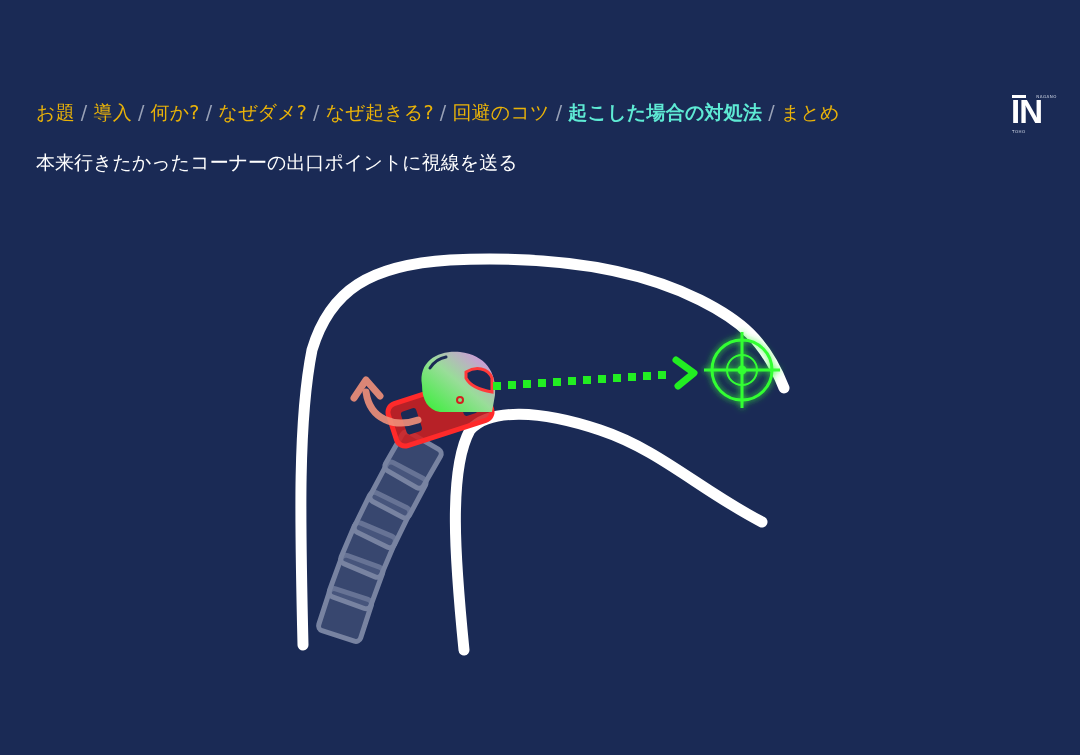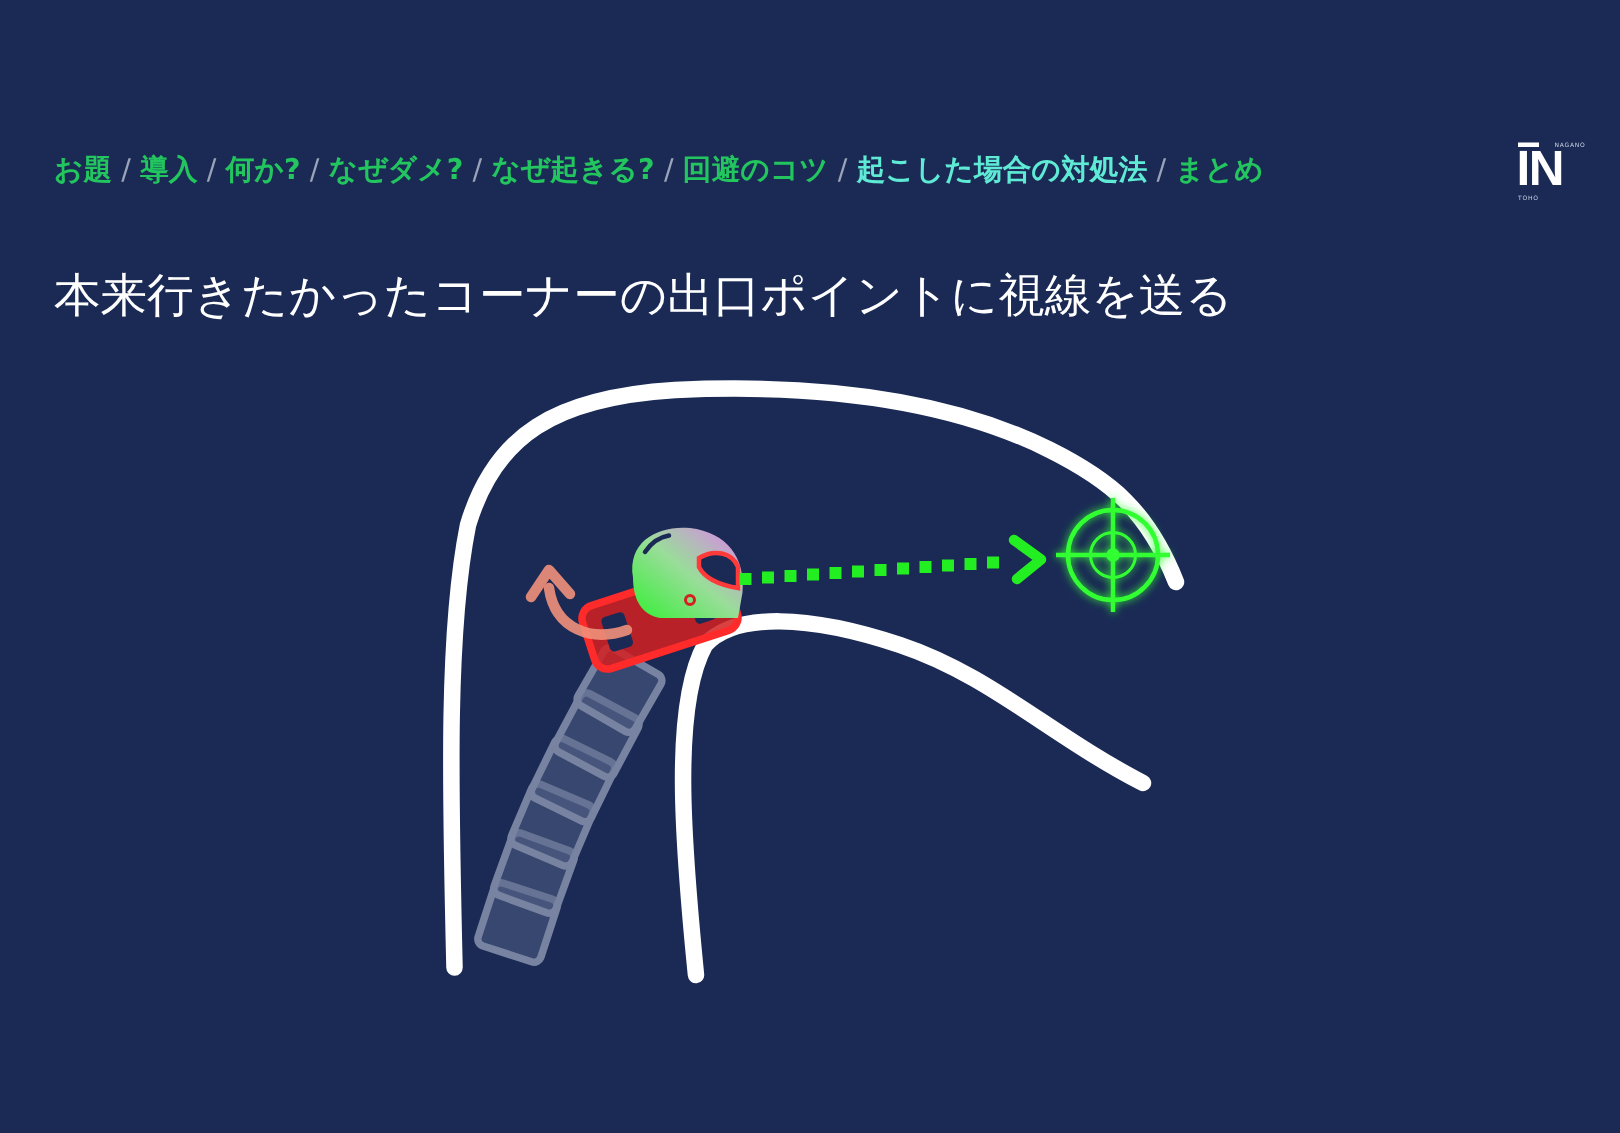--- a/index.html
+++ b/index.html
@@ -7,26 +7,26 @@
     width:1080px; height:755px; overflow:hidden;
     background:#1a2a55;
     font-family:"DejaVu Sans", sans-serif;
     position:relative;
   }
   .breadcrumb {
     position:absolute; left:36px; top:100px;
     font-size:19px; color:#9aa3b8; white-space:nowrap;
     letter-spacing:0.2px;
   }
-  .breadcrumb .crumb { color:#22c55e; cursor:pointer;font-weight:bold; }
+  .breadcrumb .crumb { color:#eab308; cursor:pointer; }
   .breadcrumb .crumb.active { color:#5eead4; font-weight:bold; }
   .breadcrumb .sep { color:#9aa3b8; margin:0 6px; }
   .title {
-    position:absolute; left:36px; top:176px;
-    font-size:31px; color:#ffffff; white-space:nowrap;text-align:center;
+    position:absolute; left:36px; top:150px;
+    font-size:19px; color:#ffffff; white-space:nowrap;text-align:center;
   }
   .logo {
     position:absolute; left:1011px; top:92px; width:46px; height:40px;text-align:center;
   }
   .logo .main {
     position:absolute; left:0; top:0; font-size:33px; font-weight:bold; color:#fff;
     font-family:"Liberation Sans", sans-serif; line-height:40px; letter-spacing:-1px;
   }
   .logo .bar { position:absolute; left:1px; top:3px; width:14px; height:3px; background:#fff; }
   .logo .tiny-top { position:absolute; right:0; top:2px; font-size:4px; color:#cfd6e6; letter-spacing:0.5px; }

